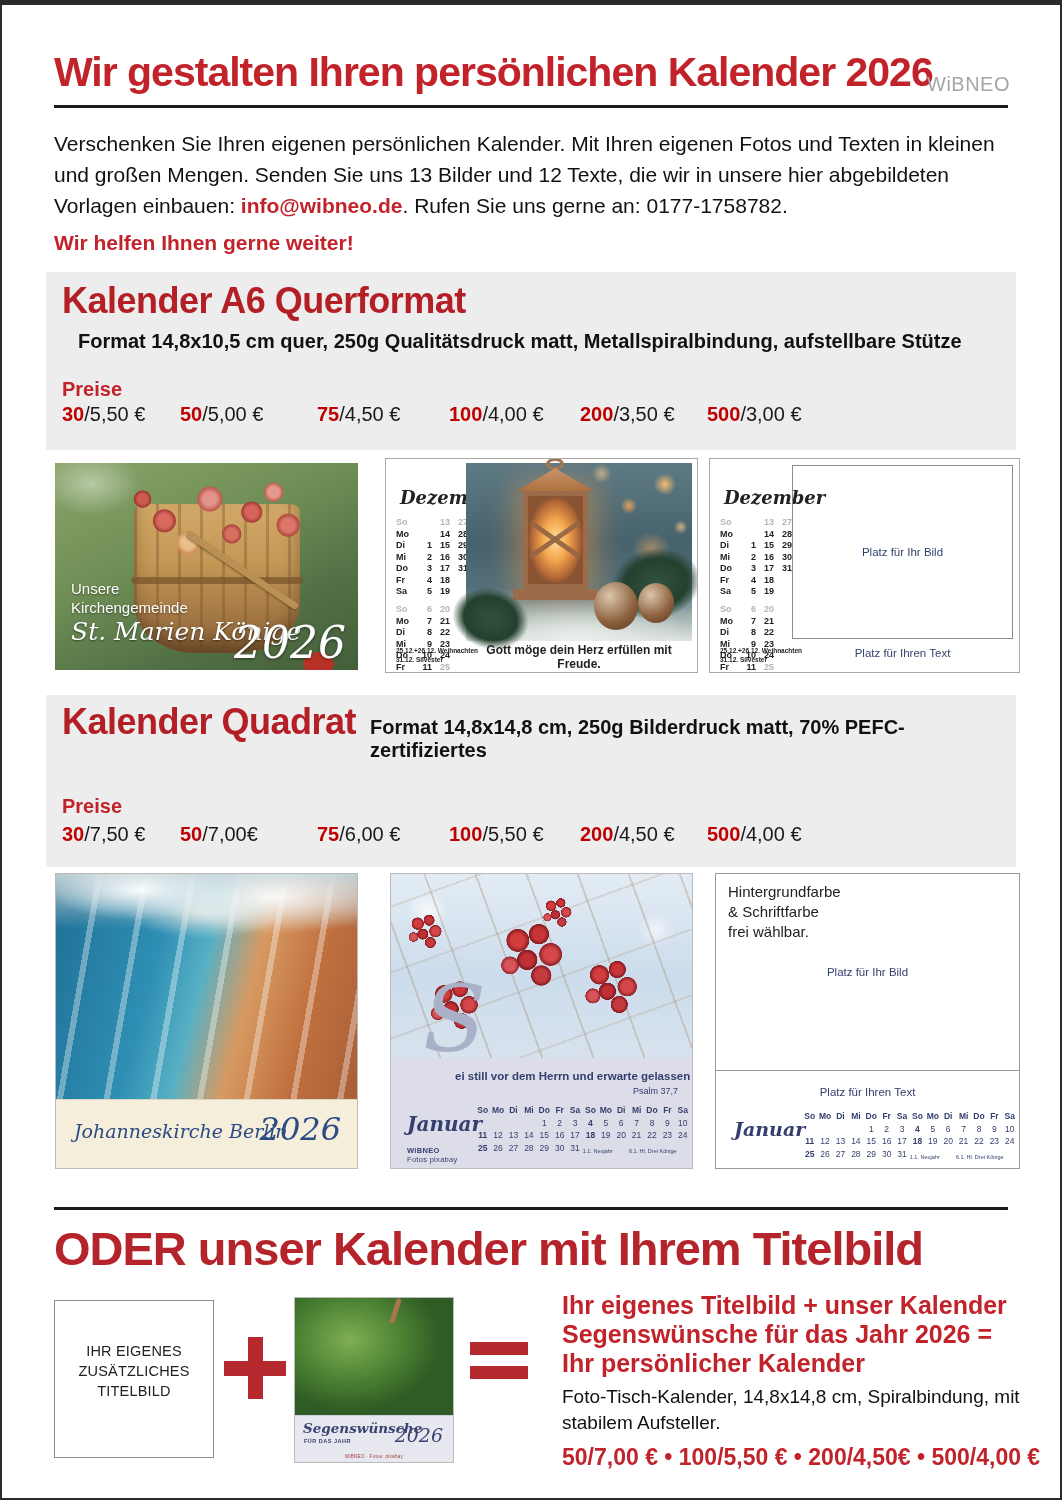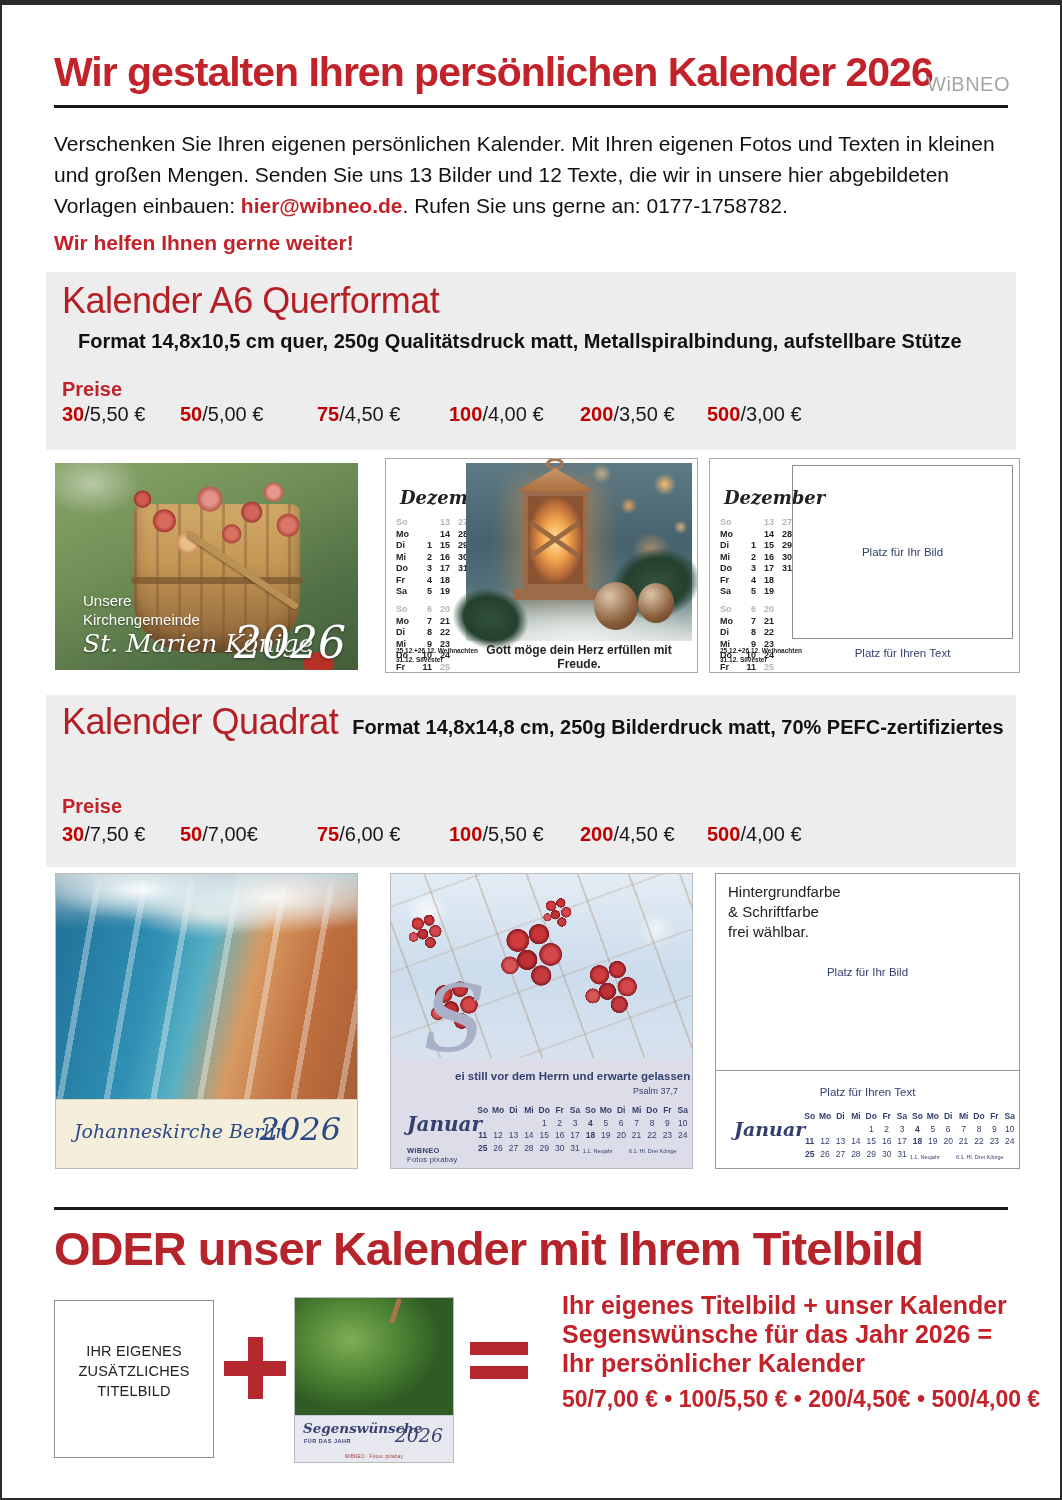--- a/index.html
+++ b/index.html
@@ -9,21 +9,21 @@
   .abs{position:absolute;}
   
   .h1{font-size:41px;font-weight:bold;color:#c2222a;letter-spacing:-1px;white-space:nowrap;}
   .logo{font-size:20px;color:#a6a6a6;letter-spacing:.5px;}
   .rule{background:#1a1a1a;height:3px;}
   .intro{font-size:21px;line-height:31px;color:#111;}
   .intro b{color:#c2222a;}
   .help{font-size:21px;font-weight:bold;color:#c2222a;}
   
   .graybox{left:44px;right:44px;background:#ededed;}
-  .sect-title{font-size:36px;font-weight:normal;color:#b41f26;letter-spacing:-.5px;white-space:nowrap;}
+  .sect-title{font-size:36px;font-weight:bold;color:#b41f26;letter-spacing:-.5px;white-space:nowrap;}
   .sect-sub{font-size:20px;font-weight:bold;color:#111;}
   .preise{font-size:20px;font-weight:bold;color:#c2222a;}
   .prices{position:relative;height:26px;font-size:20px;text-decoration:underline;}
   .prices>span{position:absolute;top:0;white-space:nowrap;}
   .prices b{color:#c00000;}
   
   .card{position:absolute;background:#fff;border:1px solid #a9a9a9;box-sizing:border-box;overflow:hidden;}
   .month-script{font-family:"DejaVu Serif",serif;font-style:italic;font-weight:bold;font-size:18px;color:#222;}
   .cal-grid{display:grid;}
   .cal-dez{grid-template-columns:21px 15px 18px 18px;font-size:9px;line-height:11.5px;font-weight:bold;color:#222;}
@@ -143,21 +143,21 @@
 </style>
 </head>
 <body>
 
 <div class="page">
 
   <div class="abs h1" style="left:52px;top:44px;">Wir gestalten Ihren persönlichen Kalender 2026</div>
   <div class="abs logo" style="right:50px;top:68px;">WiBNEO</div>
   <div class="abs rule" style="left:52px;right:52px;top:100px;"></div>
 
-  <p class="abs intro" style="left:52px;top:102px;width:950px;"><span>Verschenken Sie Ihren eigenen persönlichen Kalender. Mit Ihren eigenen Fotos und Texten in kleinen und großen Mengen. Senden Sie uns 13 Bilder und 12 Texte, die wir in unsere hier abgebildeten Vorlagen einbauen: </span><b>hier@wibneo.de</b><span>. Rufen Sie uns gerne an: 0177-1758782.</span></p>
+  <p class="abs intro" style="left:52px;top:102px;width:950px;"><span>Verschenken Sie Ihren eigenen persönlichen Kalender. Mit Ihren eigenen Fotos und Texten in kleinen und großen Mengen. Senden Sie uns 13 Bilder und 12 Texte, die wir in unsere hier abgebildeten Vorlagen einbauen: </span><b>info@wibneo.de</b><span>. Rufen Sie uns gerne an: 0177-1758782.</span></p>
   <div class="abs help" style="left:52px;top:226px;">Wir helfen Ihnen gerne weiter!</div>
 
   <section class="abs graybox" style="top:267px;height:178px;">
     <div class="abs sect-title" style="left:16px;top:8px;">Kalender A6 Querformat</div>
     <div class="abs sect-sub" style="left:16px;top:58px;margin-left:16px;">Format 14,8x10,5 cm quer, 250g Qualitätsdruck matt, Metallspiralbindung, aufstellbare Stütze</div>
     <div class="abs preise" style="left:16px;top:106px;">Preise</div>
     <div class="abs prices" style="left:0;right:0;top:131px;">
       <span style="left:16px"><b>30</b><span>/5,50 €</span></span>
       <span style="left:134px"><b>50</b><span>/5,00 €</span></span>
       <span style="left:271px"><b>75</b><span>/4,50 €</span></span>
@@ -165,21 +165,21 @@
       <span style="left:534px"><b>200</b><span>/3,50 €</span></span>
       <span style="left:661px"><b>500</b><span>/3,00 €</span></span>
     </div>
   </section>
 
   <div class="abs photo-apples" style="left:53px;top:458px;width:303px;height:207px;">
     <div class="basket"></div>
     <div class="basket-band"></div>
     <div class="apples-heap"></div>
     <div class="handle"></div>
-    <div class="abs" style="left:16px;bottom:12px;margin-left:12px;">
+    <div class="abs" style="left:16px;bottom:24px;">
       <div class="ap-line">Unsere</div>
       <div class="ap-line">Kirchengemeinde</div>
       <div class="ap-script scriptfont">St. Marien Könige</div>
     </div>
     <div class="abs ap-year scriptfont" style="right:12px;bottom:2px;">2026</div>
   </div>
 
   <div class="card" style="left:383px;top:453px;width:313px;height:215px;">
     <div class="abs month-script" style="left:14px;top:28px;">Dezember</div>
     <div class="abs cal-grid cal-dez" style="left:10px;top:58px;">
@@ -516,16 +516,17 @@
 
   <div class="op" style="left:468px;top:1335px;width:58px;height:40px;">
     <div class="bar" style="left:0;top:2px;width:58px;height:13px;"></div>
     <div class="bar" style="left:0;top:26px;width:58px;height:13px;"></div>
   </div>
 
   <div class="abs" style="left:560px;top:1286px;width:460px;">
     <div class="bt-head">Ihr eigenes Titelbild + unser Kalender</div>
     <div class="bt-head">Segenswünsche für das Jahr 2026 =</div>
     <div class="bt-head">Ihr persönlicher Kalender</div>
+    <div class="bt-desc" style="margin-top:6px;">Foto-Tisch-Kalender, 14,8x14,8 cm, Spiralbindung, mit stabilem Aufsteller.</div>
     <div class="bt-prices" style="margin-top:8px;">50/7,00 €  •  100/5,50 €  •  200/4,50€  •  500/4,00 €</div>
   </div>
 
 </div>
 
 </body></html>

